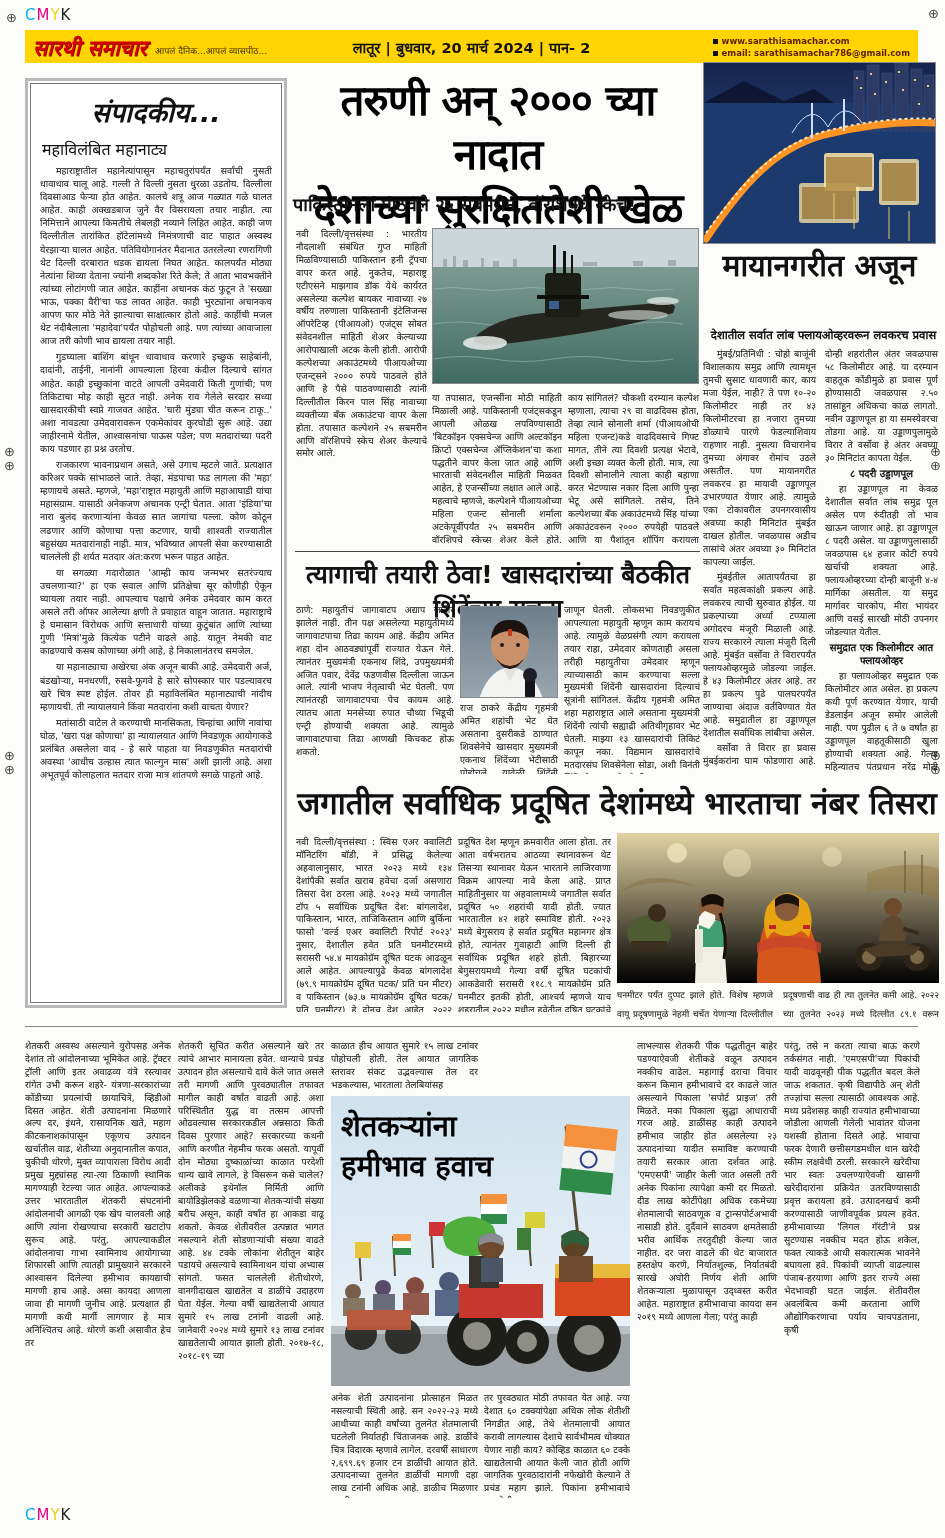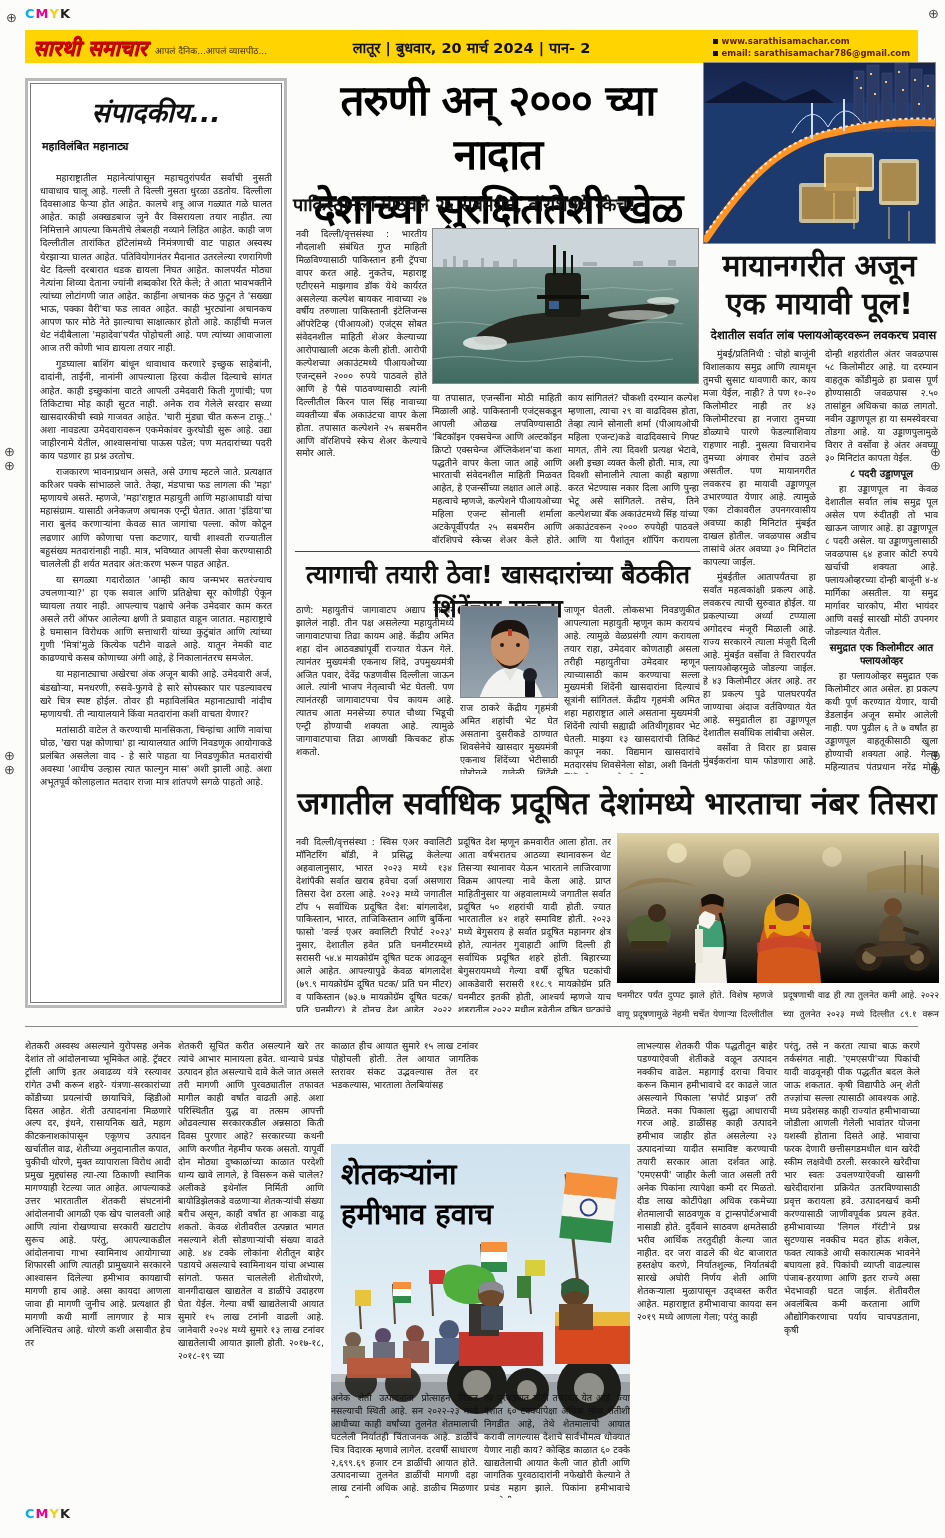--- a/index.html
+++ b/index.html
@@ -1,36 +1,36 @@
 <!DOCTYPE html>
 <html><head>
 <meta charset="utf-8">
 <style>
   html,body{margin:0;padding:0;background:#e8e8e4;}
   *{box-sizing:border-box;}
   .page{position:relative;width:945px;height:1538px;margin:0 auto;background:#fcfcfa;
         font-family:"DejaVu Sans",sans-serif;color:#111;overflow:hidden;}
   .abs{position:absolute;}
-  .cmyk{font-size:13px;font-weight:bold;letter-spacing:1px;}
+  .cmyk{font-size:15px;font-weight:normal;letter-spacing:1px;}
   .cmyk .c{color:#00aeef}.cmyk .m{color:#ec008c}.cmyk .y{color:#f2d117}.cmyk .k{color:#231f20}
   .regmark{font-size:13px;color:#444;line-height:12px;}
   .masthead{left:25px;top:30px;width:893px;height:33px;background:#ffd400;
             display:flex;align-items:center;padding:0 8px;}
   .logo{font-size:21px;font-weight:bold;color:#d40000;font-style:italic;
         text-shadow:0.5px 0.5px 0 #8a0000;white-space:nowrap;}
   .tagline{font-size:9px;color:#3a2a00;margin-left:8px;margin-top:8px;white-space:nowrap;}
   .dateline{position:absolute;left:0;right:0;text-align:center;font-size:14.5px;font-weight:bold;color:#111;}
   .mh-right{margin-left:auto;font-size:8.5px;font-weight:bold;color:#5b1f00;line-height:12px;
             text-align:left;z-index:2;}
   .mh-right .row::before{content:"";display:inline-block;width:5px;height:5px;background:#111;margin-right:4px;}
   .ed-box{left:25px;top:78px;width:262px;height:930px;border:3px solid #b9b9b9;background:#fff;}
   .ed-inner{position:absolute;inset:2px;border:1px solid #777;padding:7px 9px;overflow:hidden;}
   .ed-title{text-align:center;font-size:27px;font-weight:bold;font-style:italic;
             margin:2px 0 8px 0;}
-  .ed-sub{font-size:11px;font-weight:bold;margin:2px 0 18px 2px;}
+  .ed-sub{font-size:16px;font-weight:normal;margin:2px 0 4px 2px;}
   .ed-box p{font-size:9.3px;line-height:13.1px;text-align:justify;margin:0 0 3px 0;text-indent:16px;}
   .lead-hl{left:293px;top:74px;width:410px;text-align:center;font-weight:bold;
            font-size:42px;line-height:54px;letter-spacing:-1px;color:#000;}
   .lead-sub{left:293px;top:192px;width:410px;font-size:18px;font-weight:bold;}
   .col{font-size:9.2px;line-height:12.9px;text-align:justify;overflow:hidden;}
   .photo{border:1px solid #8a8a8a;overflow:hidden;background:#ccc;}
   .story-divider{border-top:1px solid #444;}
   .sh-hl{left:293px;top:556px;width:410px;text-align:center;font-size:25px;font-weight:bold;}
   .pol-hl{left:293px;top:781px;width:648px;text-align:center;font-size:31px;font-weight:bold;}
   .pol-cap{left:617px;top:986px;width:322px;height:40px;column-count:2;column-gap:10px;
@@ -216,21 +216,20 @@
       <g stroke="#e8c86a" stroke-width="2" opacity="0.5">
         <line x1="130" y1="130" x2="130" y2="160"></line>
           <line x1="150" y1="134" x2="150" y2="166"></line>
         <line x1="185" y1="144" x2="185" y2="176"></line>
           <line x1="205" y1="148" x2="205" y2="178"></line>
       </g>
     </svg>
   </div>
   <div class="abs bridge-hl">
     <span>मायानगरीत अजून</span><br>
-    <span>एक मायावी पूल!</span>
   </div>
   <div class="abs bridge-sub">देशातील सर्वात लांब फ्लायओव्हरवरून लवकरच प्रवास</div>
   <div class="abs bridge-body">
     <p>मुंबई/प्रतिनिधी : चोहो बाजूंनी विशालकाय समुद्र आणि त्यामधून तुमची सुसाट धावणारी कार, काय मजा येईल, नाही? ते पण १०-२० किलोमीटर नाही तर ४३ किलोमीटरचा हा नजारा तुमच्या डोळ्याचे पारणे फेडल्याशिवाय राहणार नाही. नुसत्या विचारानेच तुमच्या अंगावर रोमांच उठले असतील. पण मायानगरीत लवकरच हा मायावी उड्डाणपूल उभारण्यात येणार आहे. त्यामुळे एका टोकावरील उपनगरवासीय अवघ्या काही मिनिटांत मुंबईत दाखल होतील. जवळपास अडीच तासांचे अंतर अवघ्या ३० मिनिटांत कापल्या जाईल.</p>
     <p>मुंबईतील आतापर्यंतचा हा सर्वांत महत्वकांक्षी प्रकल्प आहे. लवकरच त्याची सुरुवात होईल. या प्रकल्पाच्या अर्ध्या टप्प्याला अगोदरच मंजूरी मिळाली आहे. राज्य सरकारने त्याला मंजूरी दिली आहे. मुंबईत वर्सोवा ते विरारपर्यंत फ्लायओव्हरमुळे जोडल्या जाईल. हे ४३ किलोमीटर अंतर आहे. तर हा प्रकल्प पुढे पालघरपर्यंत जाण्याचा अंदाज वर्तविण्यात येत आहे. समुद्रातील हा उड्डाणपूल देशातील सर्वाधिक लांबीचा असेल.</p>
     <p>वर्सोवा ते विरार हा प्रवास मुंबईकरांना घाम फोडणारा आहे. दोन्ही शहरांतील अंतर जवळपास ५८ किलोमीटर आहे. या दरम्यान वाहतूक कोंडीमुळे हा प्रवास पूर्ण होण्यासाठी जवळपास २.५० तासांहून अधिकचा काळ लागतो. नवीन उड्डाणपूल हा या समस्येवरचा तोडगा आहे. या उड्डाणपुलामुळे विरार ते वर्सोवा हे अंतर अवघ्या ३० मिनिटांत कापता येईल.</p>
     <div class="inhead">८ पदरी उड्डाणपूल</div>
     <p>हा उड्डाणपूल ना केवळ देशातील सर्वात लांब समुद्र पूल असेल पण रुंदीतही तो भाव खाऊन जाणार आहे. हा उड्डाणपूल ८ पदरी असेल. या उड्डाणपुलासाठी जवळपास ६४ हजार कोटी रुपये खर्चाची शक्यता आहे. फ्लायओव्हरच्या दोन्ही बाजूंनी ४-४ मार्गिका असतील. या समुद्र मार्गावर चारकोप, मीरा भायंदर आणि वसई सारखी मोठी उपनगर जोडल्यात येतील.</p>
     <div class="inhead">समुद्रात एक किलोमीटर आत फ्लायओव्हर</div>
     <p>हा फ्लायओव्हर समुद्रात एक किलोमीटर आत असेल. हा प्रकल्प कधी पूर्ण करण्यात येणार, याची डेडलाईन अजून समोर आलेली नाही. पण पुढील ६ ते ७ वर्षांत हा उड्डाणपूल वाहतूकीसाठी खुला होण्याची शक्यता आहे. गेल्या महिन्यातच पंतप्रधान नरेंद्र मोदी यांनी २१.८ किलोमीटर लांब अटल सेतूचे उद्घाटन केले होते.</p>
@@ -299,21 +298,21 @@
     <span>घनमीटर पर्यंत दुप्पट झाले होते. विशेष म्हणजे वायू प्रदूषणामुळे नेहमी चर्चेत येणाऱ्या दिल्लीतील प्रदूषणाची वाढ ही त्या तुलनेत कमी आहे.</span>
     <span>२०२२ च्या तुलनेत २०२३ मध्ये दिल्लीत ८९.१ वरून ९२.७ मायक्रोग्रॅम प्रति घनमीटर इतकीच वाढ झाली होती.</span>
   </div>
 
   <div class="abs hr-bottom"></div>
 
   <div class="abs col" style="left:25px;top:1040px;width:146px;height:458px;">शेतकरी अस्वस्थ असल्याने युरोपसह अनेक देशांत तो आंदोलनाच्या भूमिकेत आहे. ट्रॅक्टर ट्रॉली आणि इतर अवाढव्य यंत्रे रस्त्यावर रांगेत उभी करून शहरे- यंत्रणा-सरकारांच्या कोंडीच्या प्रयत्नांची छायाचित्रे, व्हिडीओ दिसत आहेत. शेती उत्पादनांना मिळणारे अल्प दर, इंधने, रासायनिक खते, महाग कीटकनाशकांपासून एकूणच उत्पादन खर्चातील वाढ, शेतीच्या अनुदानातील कपात, चुकीची धोरणे, मुक्त व्यापाराला विरोध आदी प्रमुख मुद्द्यांसह त्या-त्या ठिकाणी स्थानिक मागण्याही रेटल्या जात आहेत. आपल्याकडे उत्तर भारतातील शेतकरी संघटनांनी आंदोलनाची आगळी एक खेप चालवली आहे आणि त्यांना रोखण्याचा सरकारी खटाटोप सुरूच आहे. परंतु, आपल्याकडील आंदोलनाचा गाभा स्वामिनाथ आयोगाच्या शिफारसी आणि त्यातही प्रामुख्याने सरकारने आश्वासन दिलेल्या हमीभाव कायद्याची मागणी हाच आहे. असा कायदा आणला जावा ही मागणी जुनीच आहे. प्रत्यक्षात ही मागणी कधी मार्गी लागणार हे मात्र अनिश्चितच आहे. धोरणे कशी असावीत हेच तर</div>
   <div class="abs col" style="left:178px;top:1040px;width:146px;height:458px;">शेतकरी सूचित करीत असल्याने खरे तर त्यांचे आभार मानायला हवेत. धान्याचे प्रचंड उत्पादन होत असल्याचे दावे केले जात असले तरी मागणी आणि पुरवठ्यातील तफावत मागील काही वर्षांत वाढती आहे. अशा परिस्थितीत युद्ध वा तत्सम आपत्ती ओढवल्यास सरकारकडील अन्नसाठा किती दिवस पुरणार आहे? सरकारच्या कथनी आणि करणीत नेहमीच फरक असतो. यापूर्वी दोन मोठ्या दुष्काळांच्या काळात परदेशी धान्य खावे लागले, हे विसरून कसे चालेल? अलीकडे इथेनॉल निर्मिती आणि बायोडिझेलकडे वळणाऱ्या शेतकऱ्यांची संख्या बरीच असून, काही वर्षांत हा आकडा वाढू शकतो. केवळ शेतीवरील उत्पन्नात भागत नसल्याने शेती सोडणाऱ्यांची संख्या वाढते आहे. ४४ टक्के लोकांना शेतीतून बाहेर पडायचे असल्याचे स्वामिनाथन यांचा अभ्यास सांगतो. फसत चाललेली शेतीधोरणे, वानगीदाखल खाद्यतेल व डाळींचे उदाहरण घेता येईल. गेल्या वर्षी खाद्यतेलाची आयात सुमारे १५ लाख टनांनी वाढली आहे. जानेवारी २०२४ मध्ये सुमारे १३ लाख टनांवर खाद्यतेलाची आयात झाली होती. २०१७-१८, २०१८-१९ च्या</div>
   <div class="abs col" style="left:331px;top:1040px;width:147px;height:52px;">काळात हीच आयात सुमारे १५ लाख टनांवर पोहोचली होती. तेल आयात जागतिक स्तरावर संकट उद्भवल्यास तेल दर भडकल्यास, भारताला तेलबियांसह</div>
 
-  <div class="abs photo" style="left:331px;top:1144px;width:299px;height:290px;border:none;">
+  <div class="abs photo" style="left:331px;top:1096px;width:299px;height:290px;border:none;">
     <svg width="299" height="290" viewBox="0 0 299 290">
       <defs>
         <linearGradient id="skyD" x1="0" y1="0" x2="0" y2="1">
           <stop offset="0" stop-color="#cfe2ee"></stop>
             <stop offset="1" stop-color="#eef5f9"></stop>
         </linearGradient>
       </defs>
       <rect width="299" height="290" fill="url(#skyD)"></rect>
       <rect y="235" width="299" height="55" fill="#9aa0a4"></rect>
       <rect y="230" width="299" height="8" fill="#b9bfc2"></rect>

